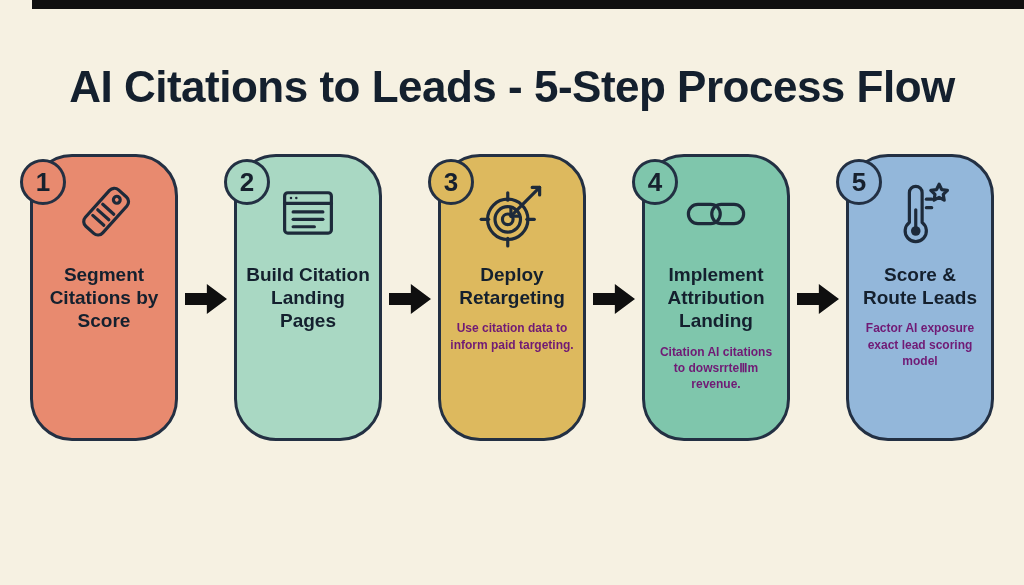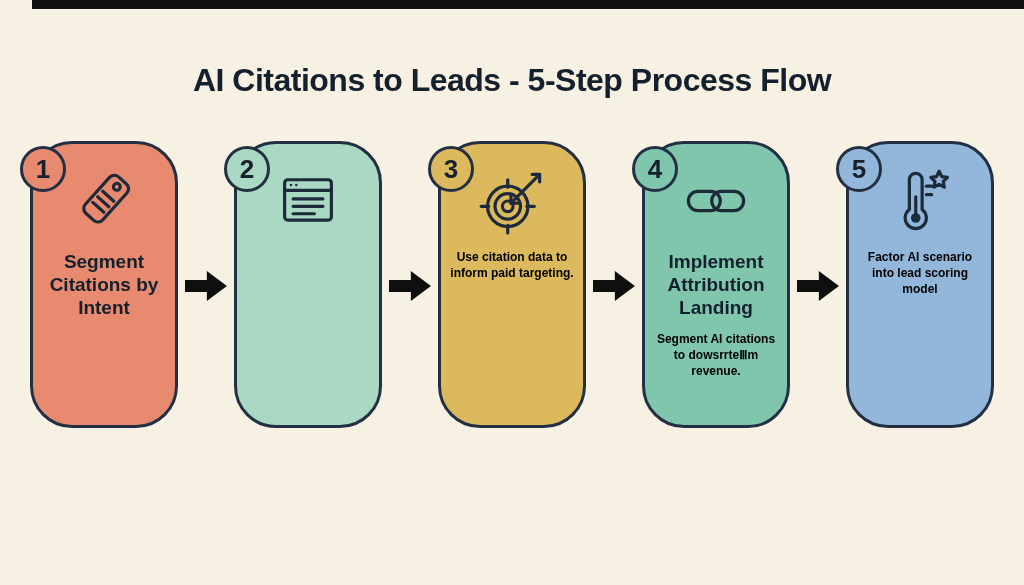--- a/index.html
+++ b/index.html
@@ -12,21 +12,21 @@
   }
   .top-bar {
     position: absolute;
     top: 0; left: 32px; right: 0;
     height: 9px;
     background: #101010;
   }
   h1.page-title {
     margin-top: 62px;
     text-align: center;
-    font-size: 32px;
+    font-size: 44px;
     font-weight: 700;
     letter-spacing: -0.5px;
     color: #14202e;
   }
   .flow {
     display: flex;
     justify-content: center;
     align-items: flex-start;
     margin-top: 42px;
     padding: 0 20px;
@@ -78,21 +78,21 @@
     font-weight: 700;
     line-height: 1.22;
     color: #14202e;
   }
   .step-desc {
     margin-top: 11px;
     padding: 0 8px;
     font-size: 12px;
     font-weight: 700;
     line-height: 1.35;
-    color: #000000;
+    color: #701a75;
   }
   .flow-arrow {
     flex: 0 0 auto;
     width: 42px;
     height: 34px;
     margin: 128px 7px 0 7px;
     background: #0f0f0f;
     clip-path: polygon(0 32%, 52% 32%, 52% 6%, 100% 50%, 52% 94%, 52% 68%, 0 68%);
   }
 </style>
@@ -113,40 +113,41 @@
       <svg viewBox="0 0 64 64">
         <g transform="rotate(42 32 32)">
           <rect x="21" y="6" width="22" height="46" rx="6"></rect>
           <circle cx="32" cy="14" r="3.2"></circle>
           <line x1="25" y1="26" x2="39" y2="26"></line>
           <line x1="25" y1="33" x2="39" y2="33"></line>
           <line x1="25" y1="40" x2="39" y2="40"></line>
         </g>
       </svg>
     </div>
-    <div class="step-title">Segment Citations by Intent</div>
+    <div class="step-title">Segment Citations by Score</div>
   </div>
 
   <div class="flow-arrow" style="background: rgb(15, 15, 15);"></div>
 
   <div class="step-card" style="background: rgb(169, 216, 195); border-color: rgb(35, 48, 67);">
     <div class="badge" style="background: rgb(169, 216, 195); border-color: rgb(35, 48, 67);">
       <span>2</span>
     </div>
     <div class="icon-wrap">
       <svg viewBox="0 0 64 64">
         <rect x="10" y="12" width="44" height="38" rx="3"></rect>
         <line x1="10" y1="22" x2="54" y2="22"></line>
         <circle cx="16" cy="17" r="1.2" fill="#1d2a3a" stroke="none"></circle>
         <circle cx="21" cy="17" r="1.2" fill="#1d2a3a" stroke="none"></circle>
         <line x1="18" y1="30" x2="46" y2="30"></line>
         <line x1="18" y1="37" x2="46" y2="37"></line>
         <line x1="18" y1="44" x2="38" y2="44"></line>
       </svg>
     </div>
+    <div class="step-title">Build Citation Landing Pages</div>
   </div>
 
   <div class="flow-arrow" style="background: rgb(15, 15, 15);"></div>
 
   <div class="step-card" style="background: rgb(221, 185, 94); border-color: rgb(35, 48, 67);">
     <div class="badge" style="background: rgb(221, 185, 94); border-color: rgb(35, 48, 67);">
       <span>3</span>
     </div>
     <div class="icon-wrap">
       <svg viewBox="0 0 64 64">
@@ -155,51 +156,53 @@
         <circle cx="28" cy="37" r="5"></circle>
         <line x1="28" y1="12" x2="28" y2="19"></line>
         <line x1="28" y1="55" x2="28" y2="62"></line>
         <line x1="3" y1="37" x2="10" y2="37"></line>
         <line x1="46" y1="37" x2="53" y2="37"></line>
         <line x1="58" y1="7" x2="31" y2="34"></line>
         <path d="M31 26 L31 34 L39 34"></path>
         <path d="M51 7 L58 7 L58 14"></path>
       </svg>
     </div>
+    <div class="step-title">Deploy Retargeting</div>
     <div class="step-desc">Use citation data to inform paid targeting.</div>
   </div>
 
   <div class="flow-arrow" style="background: rgb(15, 15, 15);"></div>
 
   <div class="step-card" style="background: rgb(127, 198, 172); border-color: rgb(35, 48, 67);">
     <div class="badge" style="background: rgb(127, 198, 172); border-color: rgb(35, 48, 67);">
       <span>4</span>
     </div>
     <div class="icon-wrap">
       <svg viewBox="0 0 64 64">
         <rect x="6" y="23" width="30" height="18" rx="9"></rect>
         <rect x="28" y="23" width="30" height="18" rx="9"></rect>
       </svg>
     </div>
     <div class="step-title">Implement Attribution Landing</div>
-    <div class="step-desc">Segment AI citations to dowsrrteⅢm revenue.</div>
+    <div class="step-desc">Citation AI citations to dowsrrteⅢm revenue.</div>
   </div>
 
   <div class="flow-arrow" style="background: rgb(15, 15, 15);"></div>
 
   <div class="step-card" style="background: rgb(147, 183, 218); border-color: rgb(35, 48, 67);">
     <div class="badge" style="background: rgb(147, 183, 218); border-color: rgb(35, 48, 67);">
       <span>5</span>
     </div>
     <div class="icon-wrap">
       <svg viewBox="0 0 64 64">
         <path d="M22 12 a6 6 0 0 1 12 0 V40 a10 10 0 1 1 -12 0 Z"></path>
         <circle cx="28" cy="48" r="4.5" fill="#1d2a3a" stroke="none"></circle>
         <line x1="28" y1="28" x2="28" y2="44"></line>
         <line x1="38" y1="18" x2="43" y2="18"></line>
         <line x1="38" y1="26" x2="43" y2="26"></line>
         <path d="M50 4 l2.4 5 5.4 .8 -3.9 3.8 .9 5.4 -4.8 -2.6 -4.8 2.6 .9 -5.4 -3.9 -3.8 5.4 -.8 Z"></path>
       </svg>
     </div>
-    <div class="step-desc">Factor AI scenario into lead scoring model</div>
+    <div class="step-title">Score &amp; Route Leads</div>
+    <div class="step-desc">Factor AI exposure exact lead scoring model</div>
   </div>
 
 </div>
 
 </body></html>

